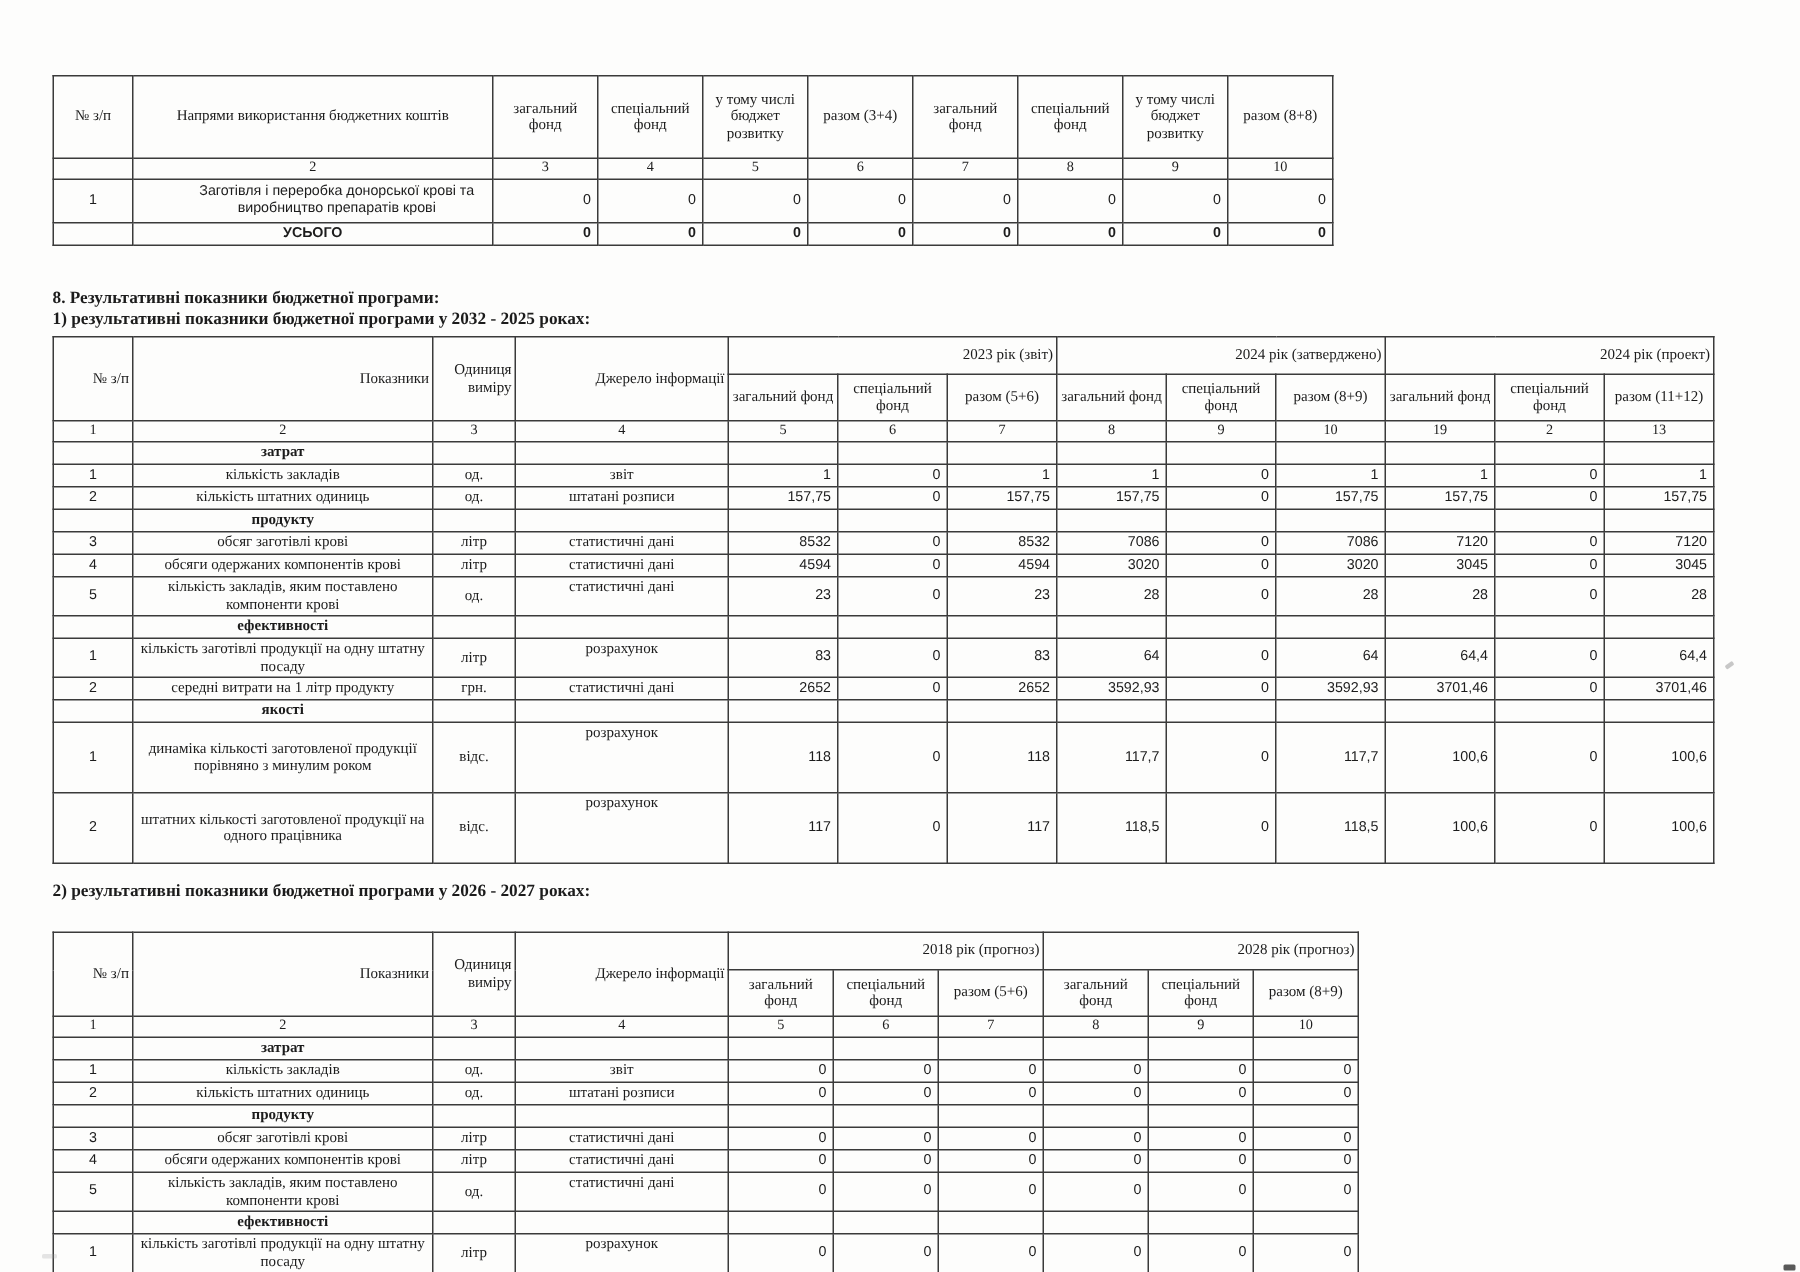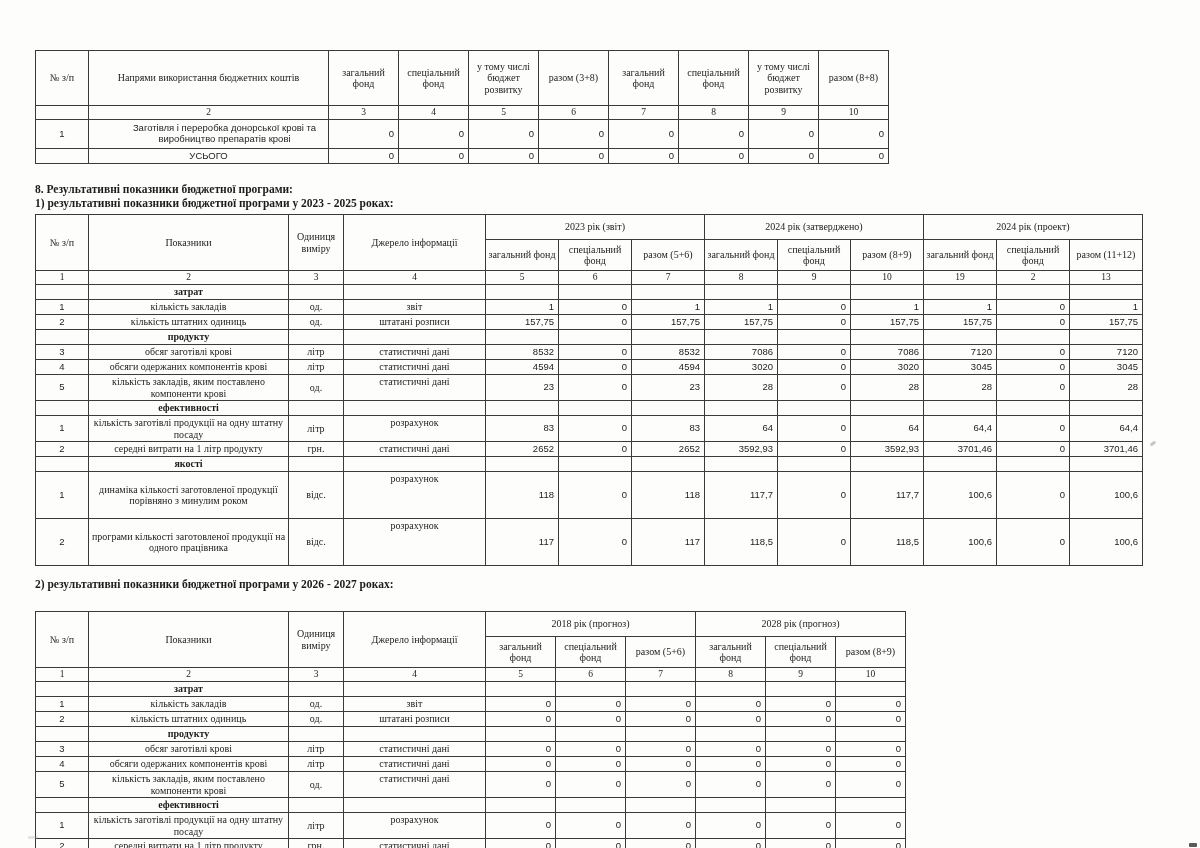--- a/index.html
+++ b/index.html
@@ -20,43 +20,43 @@
     padding:1px 2px;
     text-align:center;
     vertical-align:middle;
     font-weight:normal;
     overflow:hidden;
     line-height:1.15;
     height:12px;
   }
   thead th{font-family:"Liberation Serif","DejaVu Serif",serif;}
   .top-header th{height:52px;}
-  .group-row th{height:22px;}
+  .group-row th{height:22px;text-align:right;}
   .sub-row th{height:28px;}
   .numrow td{height:11px;font-size:9.5px;}
 
   td.num{font-family:"Liberation Sans","DejaVu Sans",sans-serif;font-size:9.5px;}
   td.val{
     font-family:"Liberation Sans","DejaVu Sans",sans-serif;
     text-align:right;padding-right:4px;font-size:9.5px;
   }
   td.name{}
   td.source{vertical-align:top;}
   td.sec{font-weight:bold;}
   tr.tall td{height:44px;}
-  tr.bold td{font-weight:normal;}
+  tr.bold td{font-weight:bold;}
   #top-table td.name-sans{font-family:"Liberation Sans","DejaVu Sans",sans-serif;font-size:9.5px;padding-left:34px;}
   #top-table tr.bold td{font-family:"Liberation Sans","DejaVu Sans",sans-serif;font-size:9.5px;}
   #top-table .first-data td{height:26px;}
 
   .heading{
     font-weight:bold;font-size:11.5px;line-height:14px;
     margin:0;
   }
-  .h8-block{margin-top:18px;margin-bottom:4px;}
+  .h8-block{margin-top:28px;margin-bottom:4px;}
   .h2-block{margin-top:11px;margin-bottom:20px;}
 
   .artifact{position:absolute;background:#9a9a9a;border-radius:1px;}
   .a1{left:1150px;top:442px;width:6px;height:3px;transform:rotate(-35deg);opacity:.55;}
   .a2{left:1189px;top:843px;width:8px;height:4px;background:#3c3c3c;opacity:.85;}
   .a3{left:28px;top:836px;width:10px;height:3px;opacity:.25;}
 </style>
 </head>
 <body>
 
@@ -76,21 +76,21 @@
           <col style="width:70px">
           <col style="width:70px">
       </colgroup>
       <thead>
         <tr class="top-header">
           <th>№ з/п</th>
           <th>Напрями використання бюджетних коштів</th>
           <th>загальний фонд</th>
           <th>спеціальний фонд</th>
           <th>у тому числі бюджет розвитку</th>
-          <th>разом (3+8)</th>
+          <th>разом (3+4)</th>
           <th>загальний фонд</th>
           <th>спеціальний фонд</th>
           <th>у тому числі бюджет розвитку</th>
           <th>разом (8+8)</th>
         </tr>
       </thead>
       <tbody>
           <tr class="numrow">
             <td></td>
             <td>2</td>
@@ -125,21 +125,21 @@
             <td class="val">0</td>
             <td class="val">0</td>
             <td class="val">0</td>
             <td class="val">0</td>
           </tr>
         </tbody>
     </table>
 
     <div class="h8-block">
       <p class="heading">8. Результативні показники бюджетної програми:</p>
-      <p class="heading">1) результативні показники бюджетної програми у 2023 - 2025 роках:</p>
+      <p class="heading">1) результативні показники бюджетної програми у 2032 - 2025 роках:</p>
     </div>
 
     <table id="table1">
       <colgroup>
         <col style="width:53px">
           <col style="width:200px">
           <col style="width:55px">
           <col style="width:142px">
         <col style="width:73px">
           <col style="width:73px">
@@ -364,21 +364,21 @@
             <td class="val">118</td>
             <td class="val">117,7</td>
             <td class="val">0</td>
             <td class="val">117,7</td>
             <td class="val">100,6</td>
             <td class="val">0</td>
             <td class="val">100,6</td>
           </tr>
           <tr class="tall">
             <td class="num">2</td>
-            <td class="name">програми кількості заготовленої продукції на одного працівника</td>
+            <td class="name">штатних кількості заготовленої продукції на одного працівника</td>
             <td class="unit">відс.</td>
             <td class="source">розрахунок</td>
             <td class="val">117</td>
             <td class="val">0</td>
             <td class="val">117</td>
             <td class="val">118,5</td>
             <td class="val">0</td>
             <td class="val">118,5</td>
             <td class="val">100,6</td>
             <td class="val">0</td>

